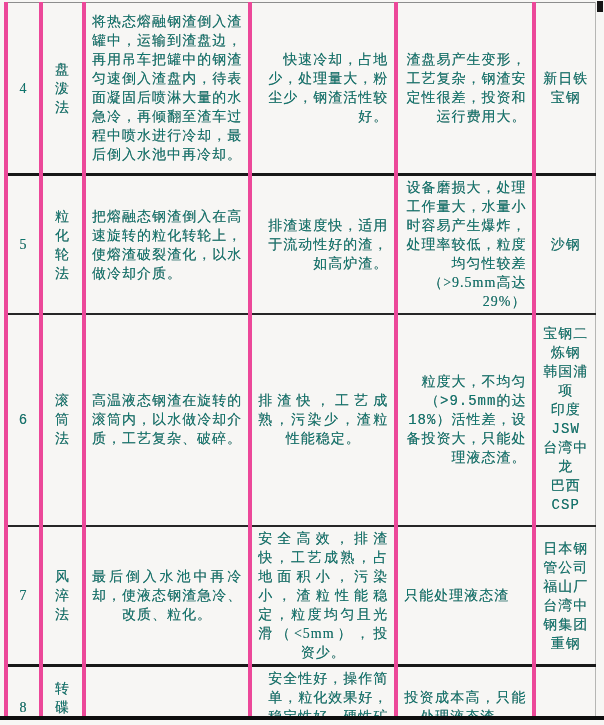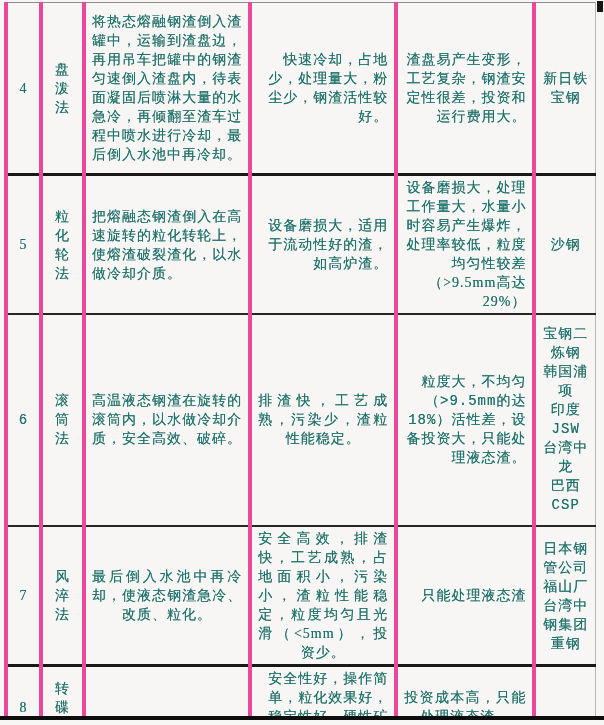--- a/index.html
+++ b/index.html
@@ -54,21 +54,21 @@
   tr.r5 td { border-bottom: 2px solid #262626; }
   tr.r6 td { border-bottom: 2px solid #262626; font-family: Liberation Mono, monospace; }
   tr.r7 td { border-bottom: 3px solid #181818; }
   tr.r8 td { border-bottom: none; }
 
   td.c-num    { text-align: center; }
   td.c-method { text-align: center; white-space: pre-line; }
   td.c-users  { text-align: center; white-space: pre-line; line-height: 20px; }
   td.c-just   { text-align: justify; }
   td.c-left   { text-align: right; }
-  td.c-center { text-align: right; }
+  td.c-center { text-align: left; }
   td.c-justcenter { text-align: justify; text-align-last: center; }
 
   .bottom-bar {
     position: absolute;
     left: 0;
     top: 716px;
     width: 604px;
     height: 4px;
     background: #0e0e0e;
   }
@@ -107,30 +107,30 @@
           <td class="c-users">新日铁
 宝钢</td>
         </tr>
         <tr class="r5">
           <td class="c-num">5</td>
           <td class="c-method">粒
 化
 轮
 法</td>
           <td class="c-just">把熔融态钢渣倒入在高速旋转的粒化转轮上，使熔渣破裂渣化，以水做冷却介质。</td>
-          <td class="c-left">设备磨损大，适用于流动性好的渣，如高炉渣。</td>
+          <td class="c-left">排渣速度快，适用于流动性好的渣，如高炉渣。</td>
           <td class="c-left">设备磨损大，处理工作量大，水量小时容易产生爆炸，处理率较低，粒度均匀性较差（&gt;9.5mm高达29%）</td>
           <td class="c-users">沙钢</td>
         </tr>
         <tr class="r6">
           <td class="c-num">6</td>
           <td class="c-method">滚
 筒
 法</td>
-          <td class="c-just">高温液态钢渣在旋转的滚筒内，以水做冷却介质，安全高效、破碎。</td>
+          <td class="c-just">高温液态钢渣在旋转的滚筒内，以水做冷却介质，工艺复杂、破碎。</td>
           <td class="c-justcenter">排渣快，工艺成熟，污染少，渣粒性能稳定。</td>
           <td class="c-left">粒度大，不均匀（&gt;9.5mm的达18%）活性差，设备投资大，只能处理液态渣。</td>
           <td class="c-users">宝钢二
 炼钢
 韩国浦
 项
 印度
 JSW
 台湾中
 龙

